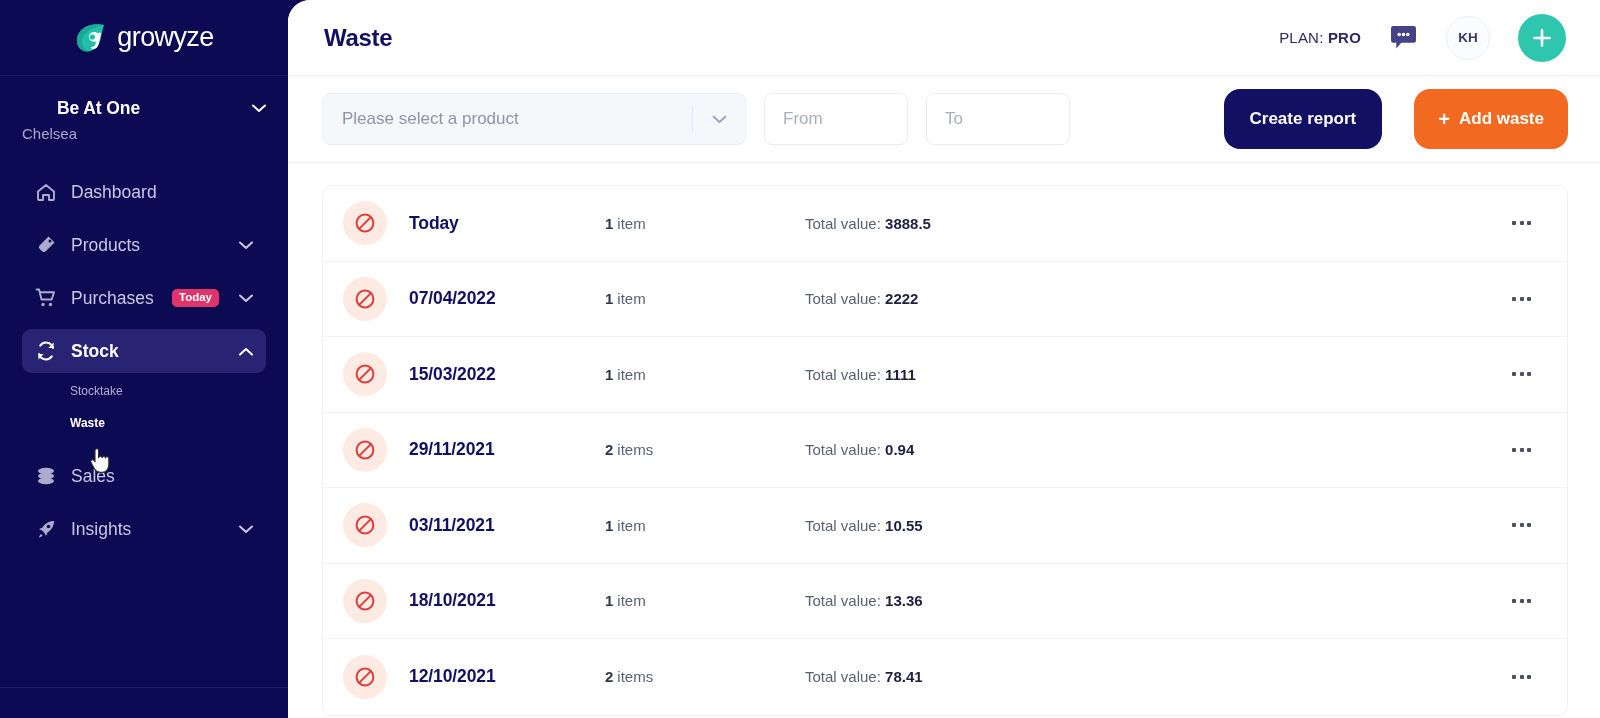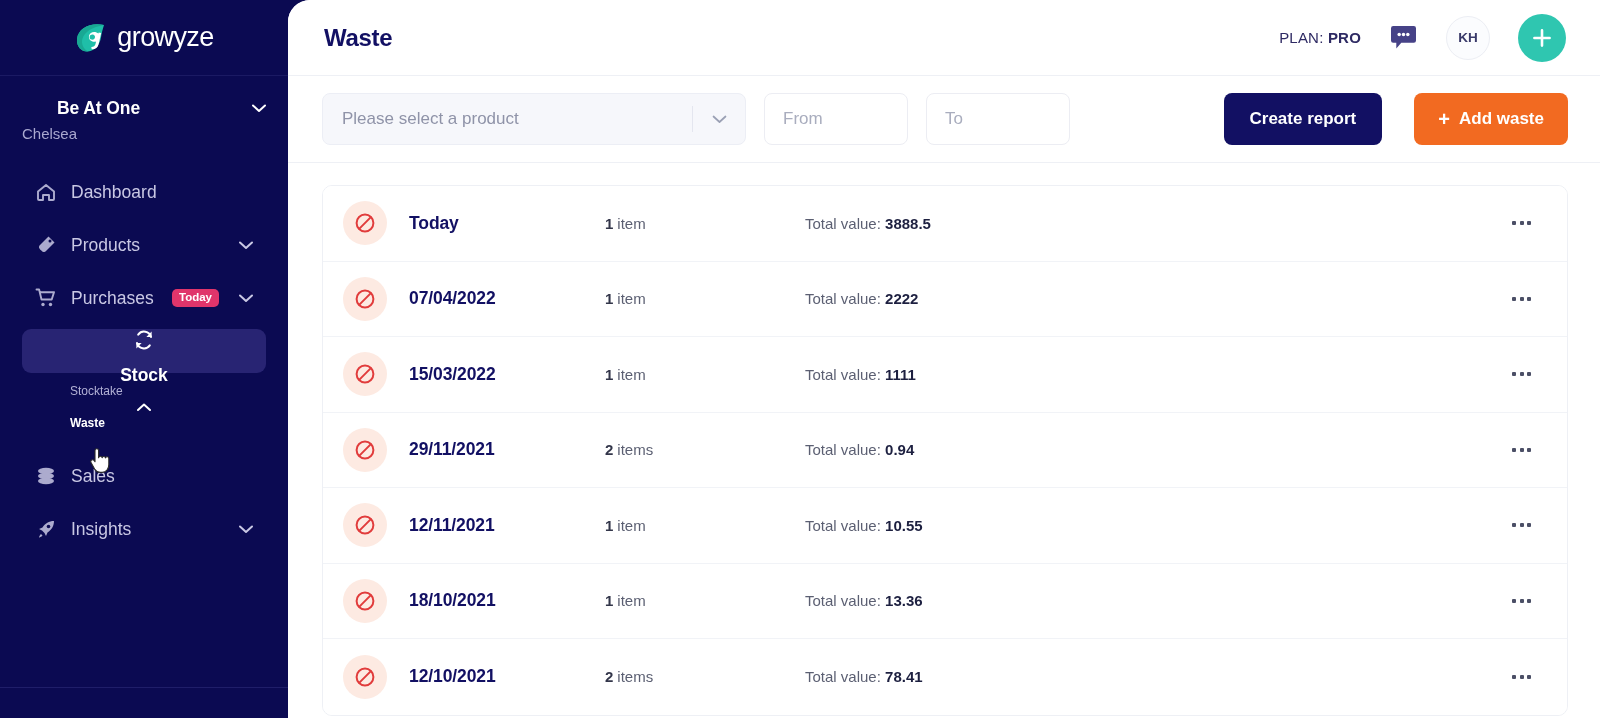--- a/index.html
+++ b/index.html
@@ -34,21 +34,21 @@
   .chev {
     width: 14px; height: 9px; display: block; flex: 0 0 14px;
   }
   .nav { margin-top: 28px; padding: 0 22px; }
   .nav-item {
     display: flex; align-items: center; gap: 14px;
     height: 44px; padding: 0 13px; border-radius: 9px;
     color: #c9c8e4; font-size: 17.5px; font-weight: 400;
     margin-bottom: 9px; cursor: pointer; position: relative;
   }
-  .nav-item.active { background: #282473; color: #fff; font-weight: 700; flex-direction: column; }
+  .nav-item.active { background: #282473; color: #fff; font-weight: 700; }
   .nav-item .nic { width: 22px; height: 22px; flex: 0 0 22px; display: block; opacity: .85; }
   .nav-item.active .nic { opacity: 1; }
   .nav-label { flex: 1 1 auto; white-space: nowrap; }
   .badge-beta {
     background: #e0356b; color: #fff; font-size: 11.5px; font-weight: 700;
     border-radius: 5px; padding: 3px 7px; line-height: 1; margin-right: 6px;
   }
   .subnav { padding: 2px 0 6px 48px; }
   .subnav-item {
     font-size: 12px; color: #b3b2d6; margin-bottom: 18px; cursor: pointer; position: relative;
@@ -99,21 +99,21 @@
   .sel-sep { width: 1px; height: 26px; background: #e4e6ef; }
   .sel-arrow { width: 52px; display: flex; align-items: center; justify-content: center; }
   .sel-arrow svg { width: 15px; height: 9px; display: block; }
   .date-input {
     width: 144px; height: 52px; background: #fff; border: 1px solid #ecedf3;
     border-radius: 8px; display: flex; align-items: center; padding: 0 18px;
     font-size: 17px; color: #a9adbe; cursor: text;
   }
   .tb-spacer { flex: 1 1 auto; }
   .btn {
-    height: 52px; border-radius: 8px; display: flex; align-items: center;
+    height: 60px; border-radius: 16px; display: flex; align-items: center;
     justify-content: center; cursor: pointer; font-size: 17px; font-weight: 700;
     color: #fff; border: none; padding: 0 26px; white-space: nowrap;
     font-family: "Liberation Sans", sans-serif;
   }
   .btn-report { background: #121063; }
   .btn-add { background: #f26a21; gap: 9px; margin-left: 14px; padding: 0 24px; }
   .btn-add .pl { font-size: 20px; font-weight: 700; line-height: 1; }
 
   
   .list-area { flex: 1 1 auto; padding: 22px 32px 0 34px; background: #fff; overflow: hidden; }
@@ -400,21 +400,21 @@
           </div>
         </div>
 
         <div class="row">
           <div class="row-icon">
             <svg viewBox="0 0 22 22">
               <circle cx="11" cy="11" r="8.4" fill="none" stroke="#e13c3c" stroke-width="2"></circle>
               <path d="M5.4 16.6L16.6 5.4" stroke="#e13c3c" stroke-width="2" stroke-linecap="round"></path>
             </svg>
           </div>
-          <div class="row-date">12/11/2021</div>
+          <div class="row-date">03/11/2021</div>
           <div class="row-count">
             <b>1</b><span>item</span>
           </div>
           <div class="row-total">
             <span>Total value:</span>
             <b>10.55</b>
           </div>
           <div class="row-menu">
             <i></i>
               <i></i>

